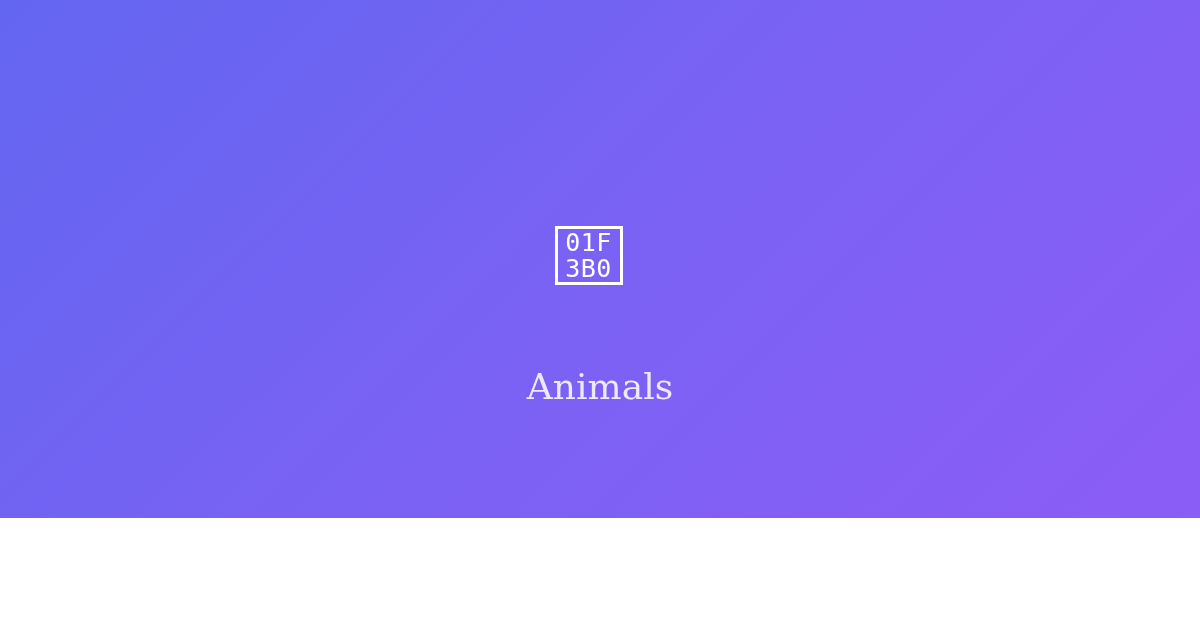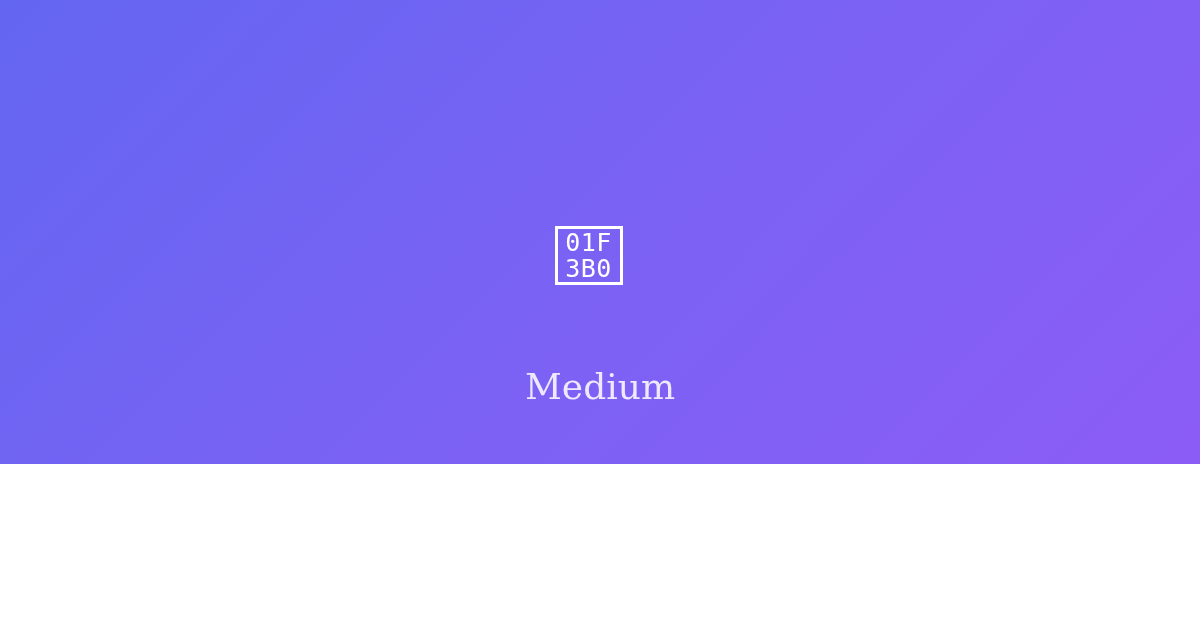--- a/index.html
+++ b/index.html
@@ -11,21 +11,21 @@
     width: 1200px;
     height: 630px;
     overflow: hidden;
     font-family: "DejaVu Serif", "Liberation Serif", serif;
   }
 
   .og-card {
     position: relative;
     box-sizing: border-box;
     width: 1200px;
-    height: 464px;
+    height: 518px;
     background: linear-gradient(135deg, #6366f1 0%, #7a62f4 50%, #8b5cf6 100%);
     display: flex;
     flex-direction: column;
     align-items: center;
     justify-content: flex-start;
     text-align: center;
     overflow: hidden;
     padding-left: 16px;
   }
 
@@ -109,16 +109,16 @@
 
   <div class="title-row">
 
     <span class="tofu-icon">
       <span class="tofu-line">01F</span>
       <span class="tofu-line">3B0</span>
     </span>
 
   </div>
 
-  <div class="subtitle">Medium</div>
+  <div class="subtitle">Animals</div>
 
 
 </div>
 
 </body></html>

